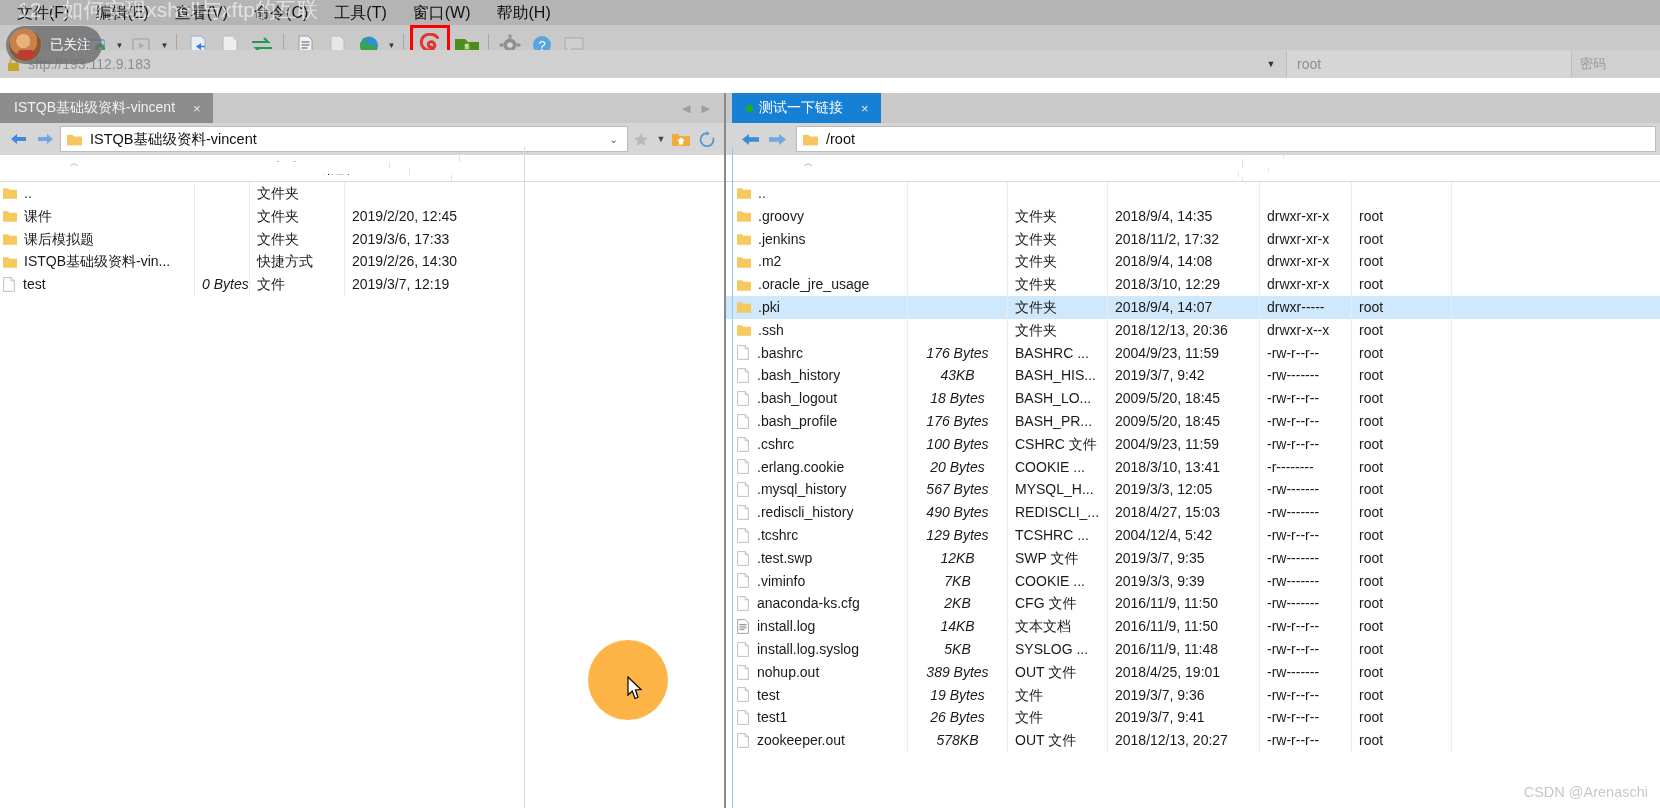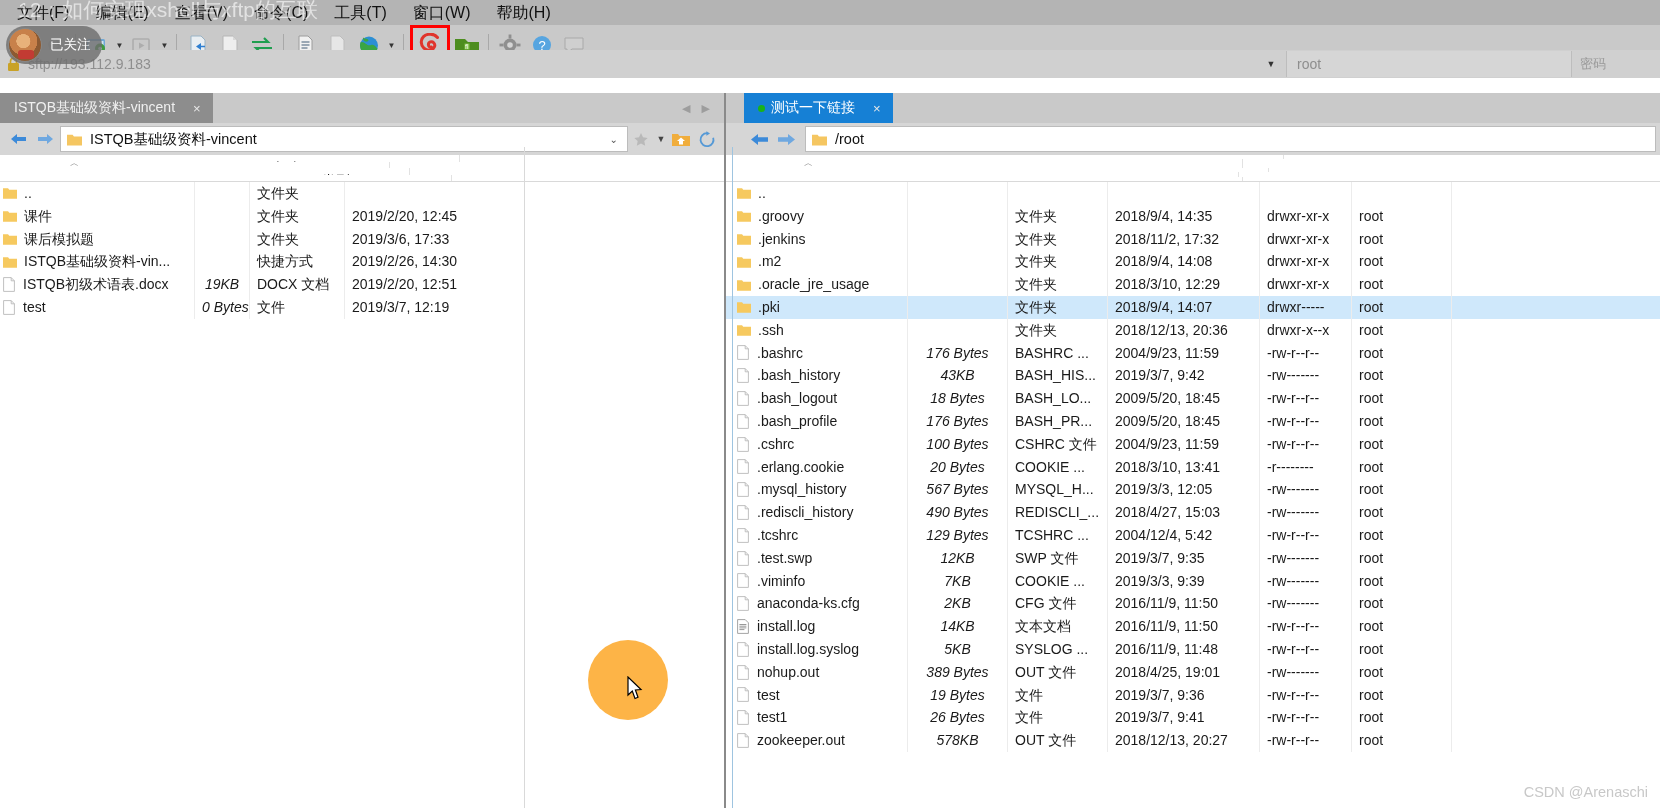--- a/index.html
+++ b/index.html
@@ -535,58 +535,44 @@
               <div class="cell L-time">2019/2/26, 14:30</div>
             </div>
             <div class="fl-row">
               <div class="cell L-name c-name">
                 <span style="display: flex;">
                   <svg class="ico-file" viewBox="0 0 12 15">
                     <path d="M0.6 0.6h7.6L11.4 3.8V14.4H0.6Z" fill="#ffffff" stroke="#b9b9b9" stroke-width="0.9"></path>
                     <path d="M8.2 0.6v3.2h3.2" fill="none" stroke="#b9b9b9" stroke-width="0.9"></path>
                   </svg>
                 </span>
-                <span>ISTQB初级术语表.docx</span>
-              </div>
-              <div class="cell L-size c-size">19KB</div>
-              <div class="cell L-type">DOCX 文档</div>
-              <div class="cell L-time">2019/2/20, 12:51</div>
-            </div>
-            <div class="fl-row">
-              <div class="cell L-name c-name">
-                <span style="display: flex;">
-                  <svg class="ico-file" viewBox="0 0 12 15">
-                    <path d="M0.6 0.6h7.6L11.4 3.8V14.4H0.6Z" fill="#ffffff" stroke="#b9b9b9" stroke-width="0.9"></path>
-                    <path d="M8.2 0.6v3.2h3.2" fill="none" stroke="#b9b9b9" stroke-width="0.9"></path>
-                  </svg>
-                </span>
                 <span>test</span>
               </div>
               <div class="cell L-size c-size">0 Bytes</div>
               <div class="cell L-type">文件</div>
               <div class="cell L-time">2019/3/7, 12:19</div>
             </div>
           </div>
       </div>
       <div class="left-right-edge"></div>
     </div>
 
     <div class="pane-gap"></div>
 
     <div class="pane pane-right">
-      <div class="tabstrip" style="padding-left:18px;">
+      <div class="tabstrip" style="padding-left:6px;">
         <div class="tab tab-active">
           <span class="tab-dot"></span>
           <span>测试一下链接</span>
           <span class="tab-close">×</span>
         </div>
         <div class="tabstrip-filler"></div>
       </div>
 
-      <div class="navbar" style="padding-left:19px;">
+      <div class="navbar" style="padding-left:10px;">
         <div class="nav-arrow">
           <svg width="20" height="15" viewBox="0 0 20 15">
               <path d="M2 7.5 L9 2 V5.2 H19 V9.8 H9 V13 Z" fill="#3c8ad9"></path>
             </svg>
         </div>
         <div class="nav-arrow">
           <svg width="20" height="15" viewBox="0 0 20 15">
               <path d="M18 7.5 L11 2 V5.2 H1 V9.8 H11 V13 Z" fill="#6fa8e0"></path>
             </svg>
         </div>

